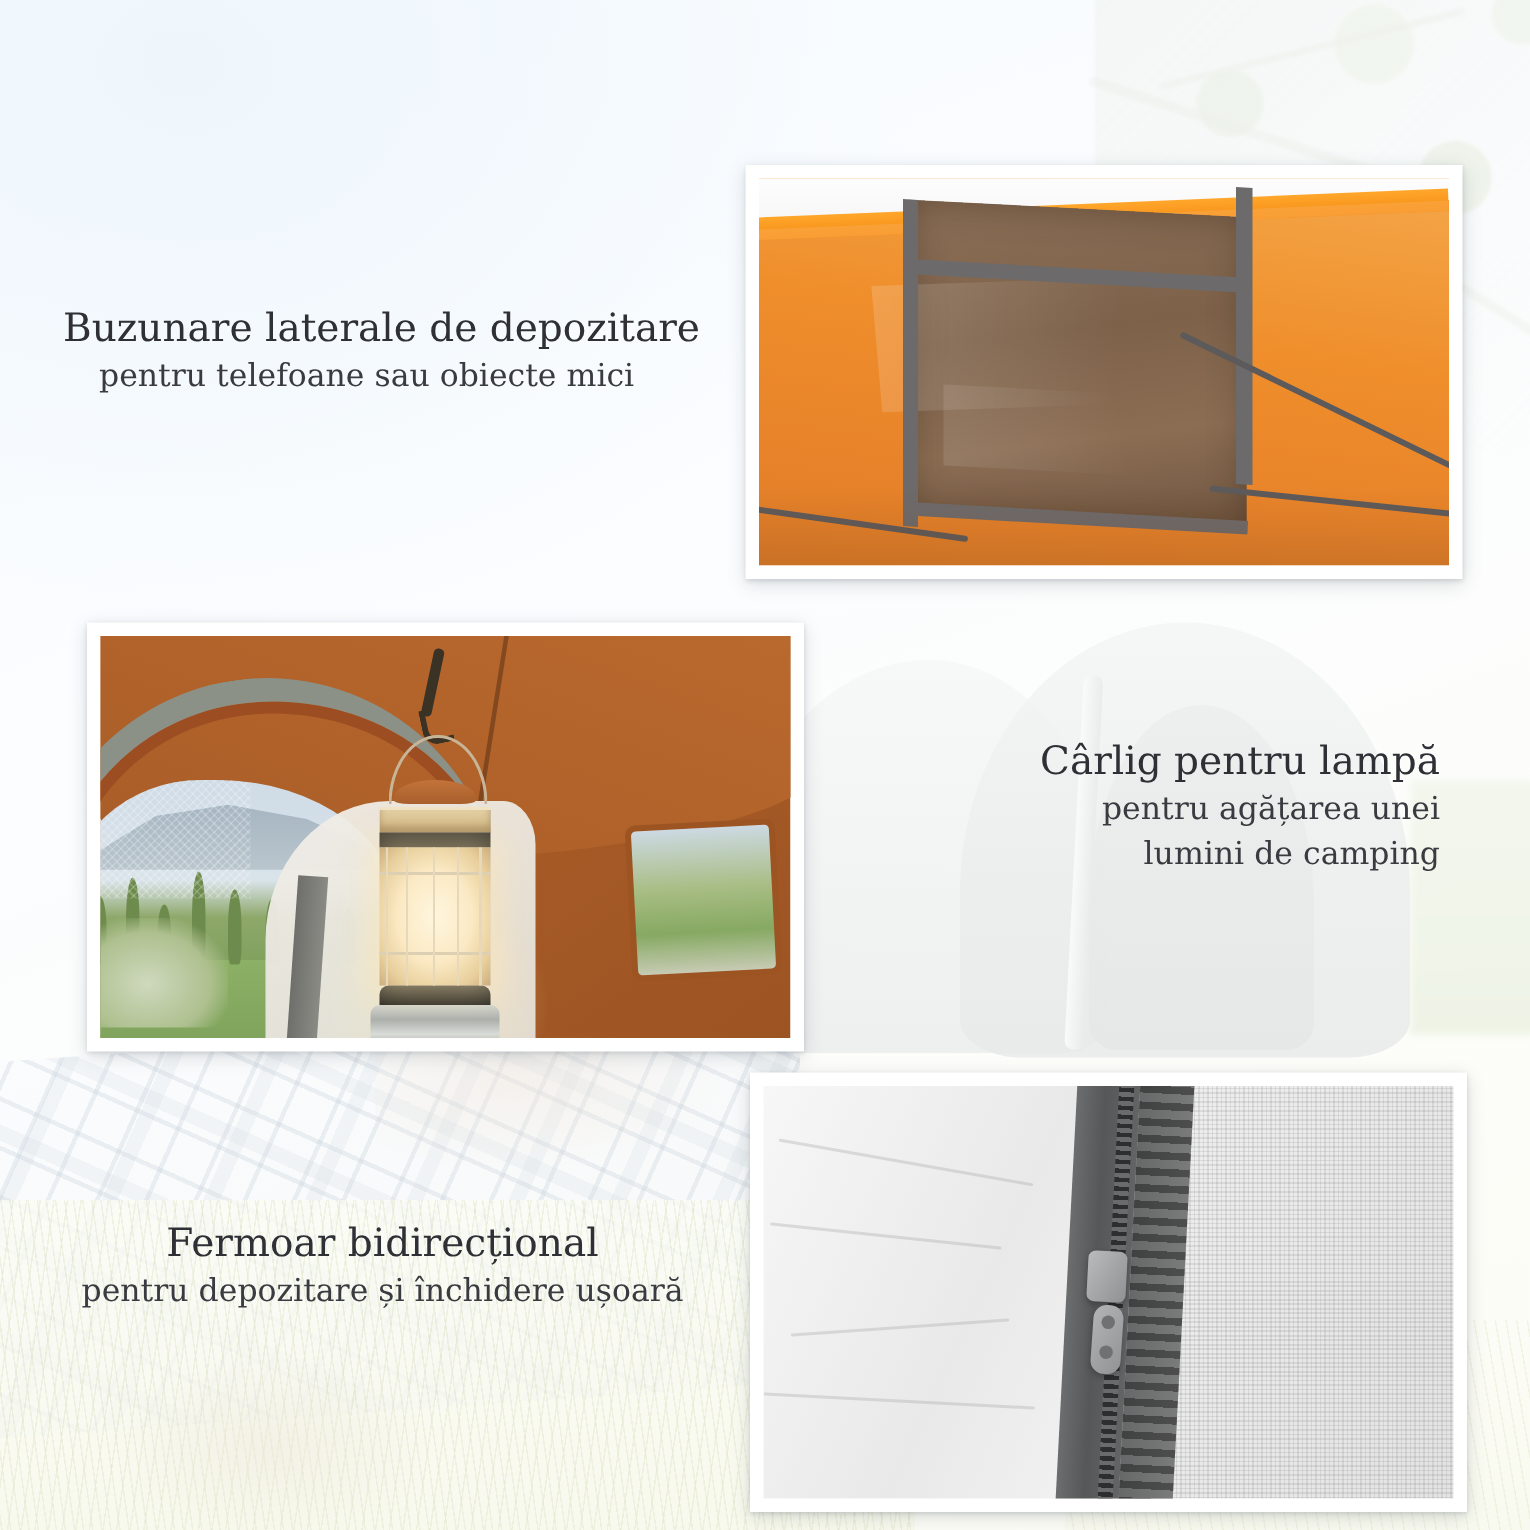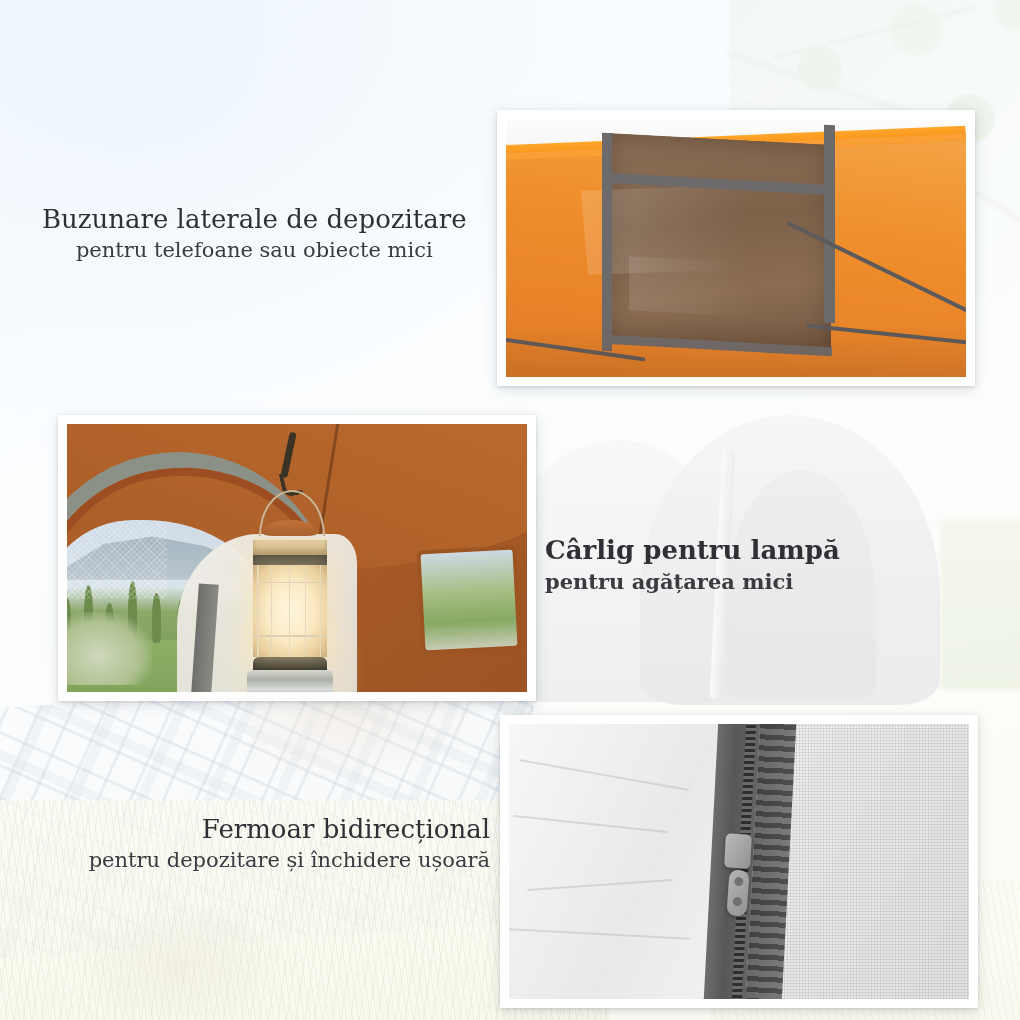--- a/index.html
+++ b/index.html
@@ -358,25 +358,25 @@
   
   .caption{position:absolute;z-index:7;color:#2f3035;}
   .caption .l1{
     font-family:"DejaVu Serif", serif;
     font-size:26px;line-height:1.12;white-space:nowrap;
   }
   .caption .l2{
     font-family:"DejaVu Serif", serif;
     font-size:21px;line-height:1.22;color:#3a3b40;white-space:nowrap;
   }
-  #caption-pocket{left:42px;top:205px;text-align:center;}
-  #caption-pocket .l2{margin-top:4px;}
-  #caption-hook{left:545px;top:536px;width:415px;text-align:left;font-weight:bold;}
+  #caption-pocket{left:42px;top:205px;text-align:left;}
+  #caption-pocket .l2{margin-left:24px;margin-top:4px;}
+  #caption-hook{left:545px;top:494px;width:415px;text-align:right;}
   #caption-hook .l2{margin-top:4px;}
-  #caption-zipper{left:20px;top:815px;width:470px;text-align:right;}
+  #caption-zipper{left:20px;top:815px;width:470px;text-align:center;}
   #caption-zipper .l2{margin-top:4px;}
 </style>
 </head>
 <body>
 
 <div class="page">
 
   <div class="bg-layer bg-sky"></div>
 
   <div class="bg-layer bg-foliage">
@@ -486,21 +486,22 @@
     </div>
   </div>
 
   <div class="caption" id="caption-pocket">
     <div class="l1">Buzunare laterale de depozitare</div>
     <div class="l2">pentru telefoane sau obiecte mici</div>
   </div>
 
   <div class="caption" id="caption-hook">
     <div class="l1">Cârlig pentru lampă</div>
-    <div class="l2">pentru agățarea mici</div>
+    <div class="l2">pentru agățarea unei</div>
+    <div class="l2">lumini de camping</div>
   </div>
 
   <div class="caption" id="caption-zipper">
     <div class="l1">Fermoar bidirecțional</div>
     <div class="l2">pentru depozitare și închidere ușoară</div>
   </div>
 
 </div>
 
 </body></html>

